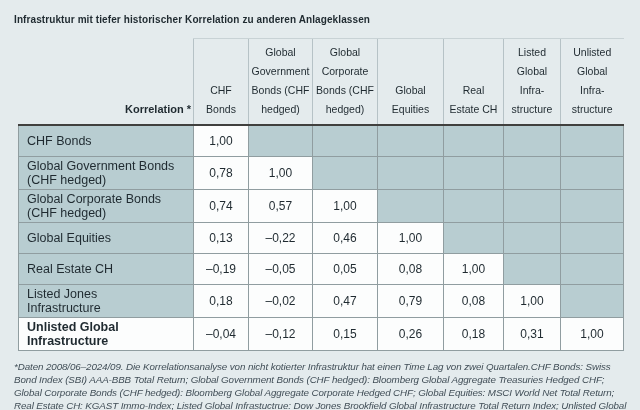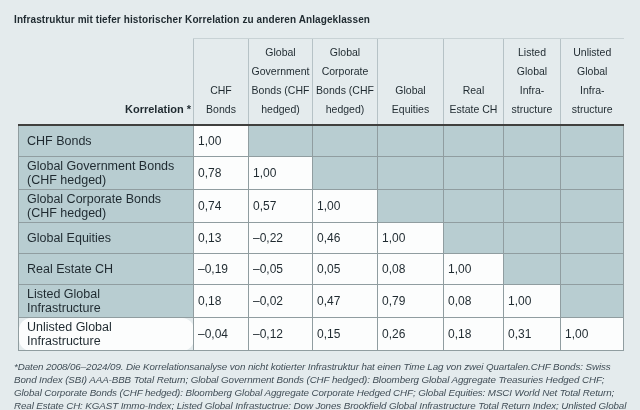--- a/index.html
+++ b/index.html
@@ -42,23 +42,23 @@
     border: 1px solid var(--grid_line, #909da0);
     height: 26px; font-size: 12px; line-height: 14px;
     padding: 2px 4px;
   }
   tbody th.rowlabel {
     background: var(--cell_teal, #b8cdd1);
     text-align: left; font-weight: 400; font-size: 12.5px;
     padding-left: 8px; white-space: pre-line;
   }
   tbody tr.bold-row th.rowlabel {
-    background: var(--cell_white, #fcfdfd); font-weight: 400; border-radius: 12px;
+    background: var(--cell_white, #fcfdfd); font-weight: 700;
   }
-  tbody td.val { background: var(--cell_white, #fcfdfd); }
+  tbody td.val { background: var(--cell_white, #fcfdfd); text-align: center; }
   tbody td.empty { background: var(--cell_teal, #b8cdd1); }
 
   .footnote {
     margin: 9px 0 0 0; width: 620px;
     font-size: 9.8px; line-height: 13px; letter-spacing: -0.1px;
     color: var(--footnote_text, #414e57);
     font-style: italic;
   }
 </style>
 </head>
@@ -152,21 +152,21 @@
           <th class="rowlabel">Real Estate CH</th>
           <td class="val">–0,19</td>
           <td class="val">–0,05</td>
           <td class="val">0,05</td>
           <td class="val">0,08</td>
           <td class="val">1,00</td>
           <td class="empty"></td>
           <td class="empty"></td>
         </tr>
         <tr>
-          <th class="rowlabel">Listed Global
+          <th class="rowlabel">Listed Jones
 Infrastructure</th>
           <td class="val">0,18</td>
           <td class="val">–0,02</td>
           <td class="val">0,47</td>
           <td class="val">0,79</td>
           <td class="val">0,08</td>
           <td class="val">1,00</td>
           <td class="empty"></td>
         </tr>
         <tr class="bold-row">

